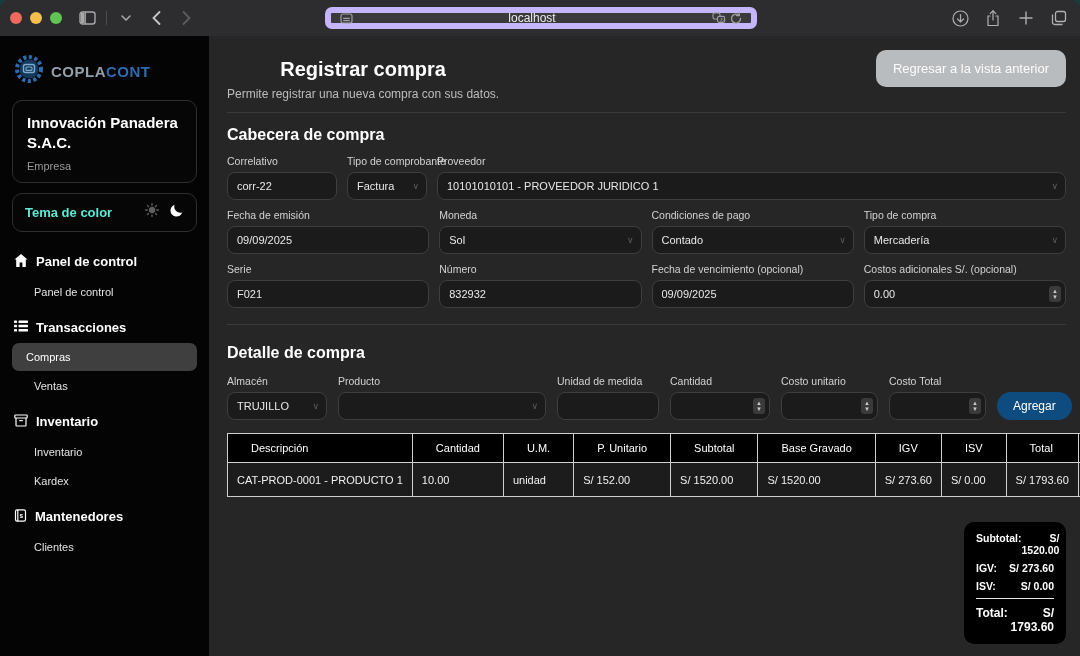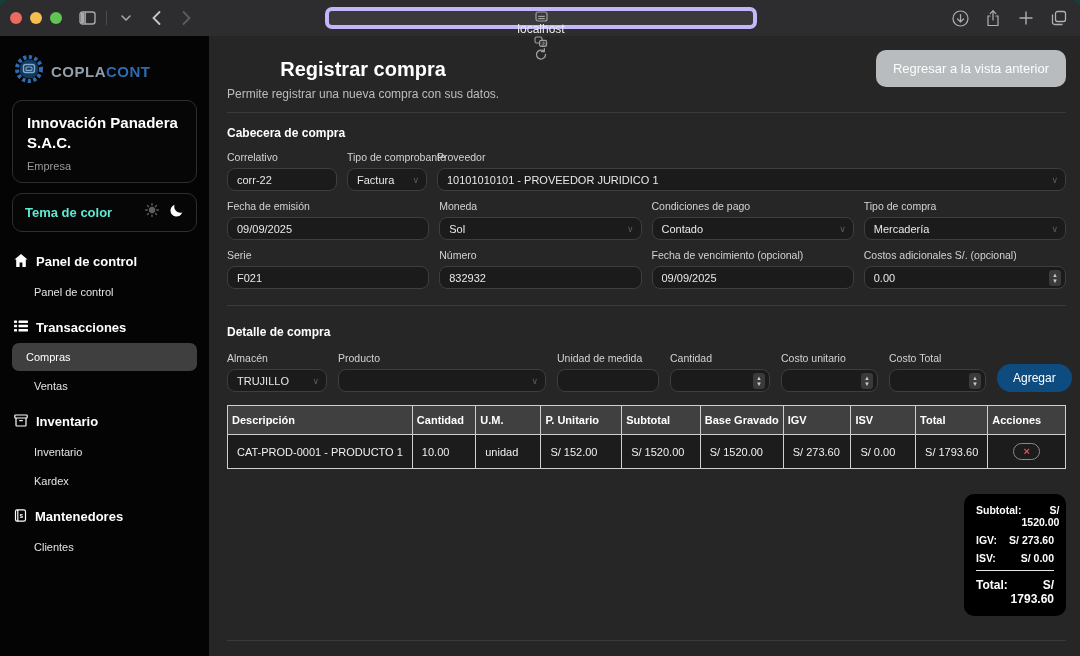--- a/index.html
+++ b/index.html
@@ -8,21 +8,21 @@
 
   
   .toolbar { height:36px; background:#2d2d2f; display:flex; align-items:center; padding:0 10px; gap:8px; flex:0 0 auto; position:relative; }
   .traffic { display:flex; gap:8px; margin-right:6px; }
   .dot { width:12px; height:12px; border-radius:50%; }
   .dot.red { background:#ec6a5e; } .dot.yellow { background:#f5bf4f; } .dot.green { background:#61c554; }
   .tb-icon { color:#a8a8a8; display:flex; align-items:center; justify-content:center; width:22px; height:22px; }
   .tb-icon svg { display:block; }
   .tb-sep { width:1px; height:14px; background:#4a4a4c; }
   .nav-fwd { color:#5c5c5e; }
-  .urlbar { position:absolute; left:325px; top:7px; width:432px; height:22px; background:#3a3a3c; border:4px solid #c4b5fd; border-radius:7px; display:flex; align-items:center; padding:0 7px;flex-direction:column; }
+  .urlbar { position:absolute; left:325px; top:7px; width:432px; height:22px; background:#3a3a3c; border:6px solid #c4b5fd; border-radius:7px; display:flex; align-items:center; padding:0 7px; }
   .urlbar .url-text { flex:1; text-align:center; font-size:12px; color:#ececec; }
   .tb-right { margin-left:auto; display:flex; gap:11px; align-items:center; }
 
   
   .app { flex:1; display:flex; min-height:0; }
   .sidebar { width:209px; flex:0 0 209px; background:#040404; color:#fff; padding:12px 12px 0 12px; overflow:hidden; }
   .main { flex:1; background:#262626; padding:14px 14px 0 18px; color:#fff; overflow:hidden; }
 
   
   .brand { display:flex; align-items:center; gap:7px; padding:6px 2px 12px 2px; }
@@ -42,42 +42,42 @@
   .nav-item.active { background:#3f3f3f; margin-left:0; padding-left:14px; color:#fff; }
 
   
   .page-head { display:flex; align-items:flex-start; }
   .page-title { font-size:20px; font-weight:bold; color:#fff; margin-top:8px;text-align:center; }
   .page-sub { font-size:12px; color:#bdbdbd; margin-top:6px; }
   .back-btn { margin-left:auto; background:#b9bcbe; color:#fdfdfd; border:none; border-radius:10px; font-size:13px; padding:11px 17px; font-family:inherit; cursor:pointer; }
   .divider { border:none; border-top:1px solid #3a3a3a; margin:11px 0 0 0; }
 
   
-  .section-title { font-size:12px; font-weight:bold; color:#fff; margin:13px 0 11px; }
+  .section-title { font-size:16px; font-weight:bold; color:#fff; margin:13px 0 11px; }
   .frow { display:flex; gap:10px; margin-bottom:9px; }
   .field { display:flex; flex-direction:column; }
   .field label { font-size:10.5px; color:#d2d2d2; margin-bottom:5px; white-space:nowrap; }
-  .ctrl { height:23px; background:#1b1b1b; border:1px solid #3e3e3e; border-radius:8px; color:#e8e8e8; font-size:11px; display:flex; align-items:center; padding:0 9px; font-family:inherit; width:100%; }
+  .ctrl { height:23px; background:#1b1b1b; border:1px solid #3e3e3e; border-radius:8px; color:#e8e8e8; font-size:11px; display:flex; align-items:center; padding:13px 9px; font-family:inherit; width:100%; }
   input.ctrl { outline:none; }
   .select { position:relative; padding-right:18px; }
   .select .chev { position:absolute; right:7px; top:50%; transform:translateY(-50%); color:#5d5d5d; font-size:9px; }
   .num { position:relative; padding-right:20px; }
   .stepper { position:absolute; right:4px; top:50%; transform:translateY(-50%); width:12px; height:16px; background:#3a3a3a; border-radius:3px; display:flex; flex-direction:column; align-items:center; justify-content:center; line-height:0; }
   .stepper span { color:#c9c9c9; font-size:6px; line-height:6px; }
   .w-110 { width:110px; flex:0 0 110px; } .w-80 { width:80px; flex:0 0 80px; } .grow { flex:1;justify-content:flex-end; }
   .eq { flex:1; }
 
   
   .dw-alm { flex:0 0 100px; } .dw-prod { flex:0 0 208px; } .dw-um { flex:0 0 102px; }
   .dw-cant { flex:0 0 100px; } .dw-cu { flex:0 0 97px; } .dw-ct { flex:0 0 97px; }
   .add-btn { margin-left:auto; align-self:flex-end; background:#0e4c80; color:#fff; border:none; border-radius:14px; padding:7px 16px; font-size:12px; font-family:inherit; cursor:pointer; }
 
   
   .ptable { width:100%; border-collapse:collapse; margin-top:13px; border:1px solid #cfcfcf; border-radius:4px; }
-  .ptable th { background:#404040; color:#fff; font-size:11px; font-weight:bold; text-align:left; padding:8px 4px; border:1px solid #cfcfcf; white-space:nowrap; }
+  .ptable th { background:#000000; color:#fff; font-size:11px; font-weight:normal; text-align:left; padding:8px 23px; border:1px solid #cfcfcf; white-space:nowrap; }
   .ptable td { background:#1c1c1c; color:#f0f0f0; font-size:11px; padding:8px 9px; border:1px solid #cfcfcf; white-space:nowrap; }
   .del-btn { display:inline-flex; align-items:center; justify-content:center; border:1px solid #8a8a8a; background:transparent; border-radius:10px; padding:2px 9px; cursor:pointer; }
   .del-btn span { color:#e05252; font-size:11px; font-weight:bold; line-height:11px; }
 
   
   .summary-wrap { display:flex; justify-content:flex-end; margin-top:25px; }
   .summary { background:#000; border-radius:10px; padding:10px 12px; width:102px; color:#fff; }
   .srow { display:flex; justify-content:space-between; font-size:10.5px; font-weight:bold; margin-bottom:6px; }
   .srow .v { text-align:right; }
   .sdiv { border:none; border-top:1px solid #e8e8e8; margin:2px 0 7px; }

